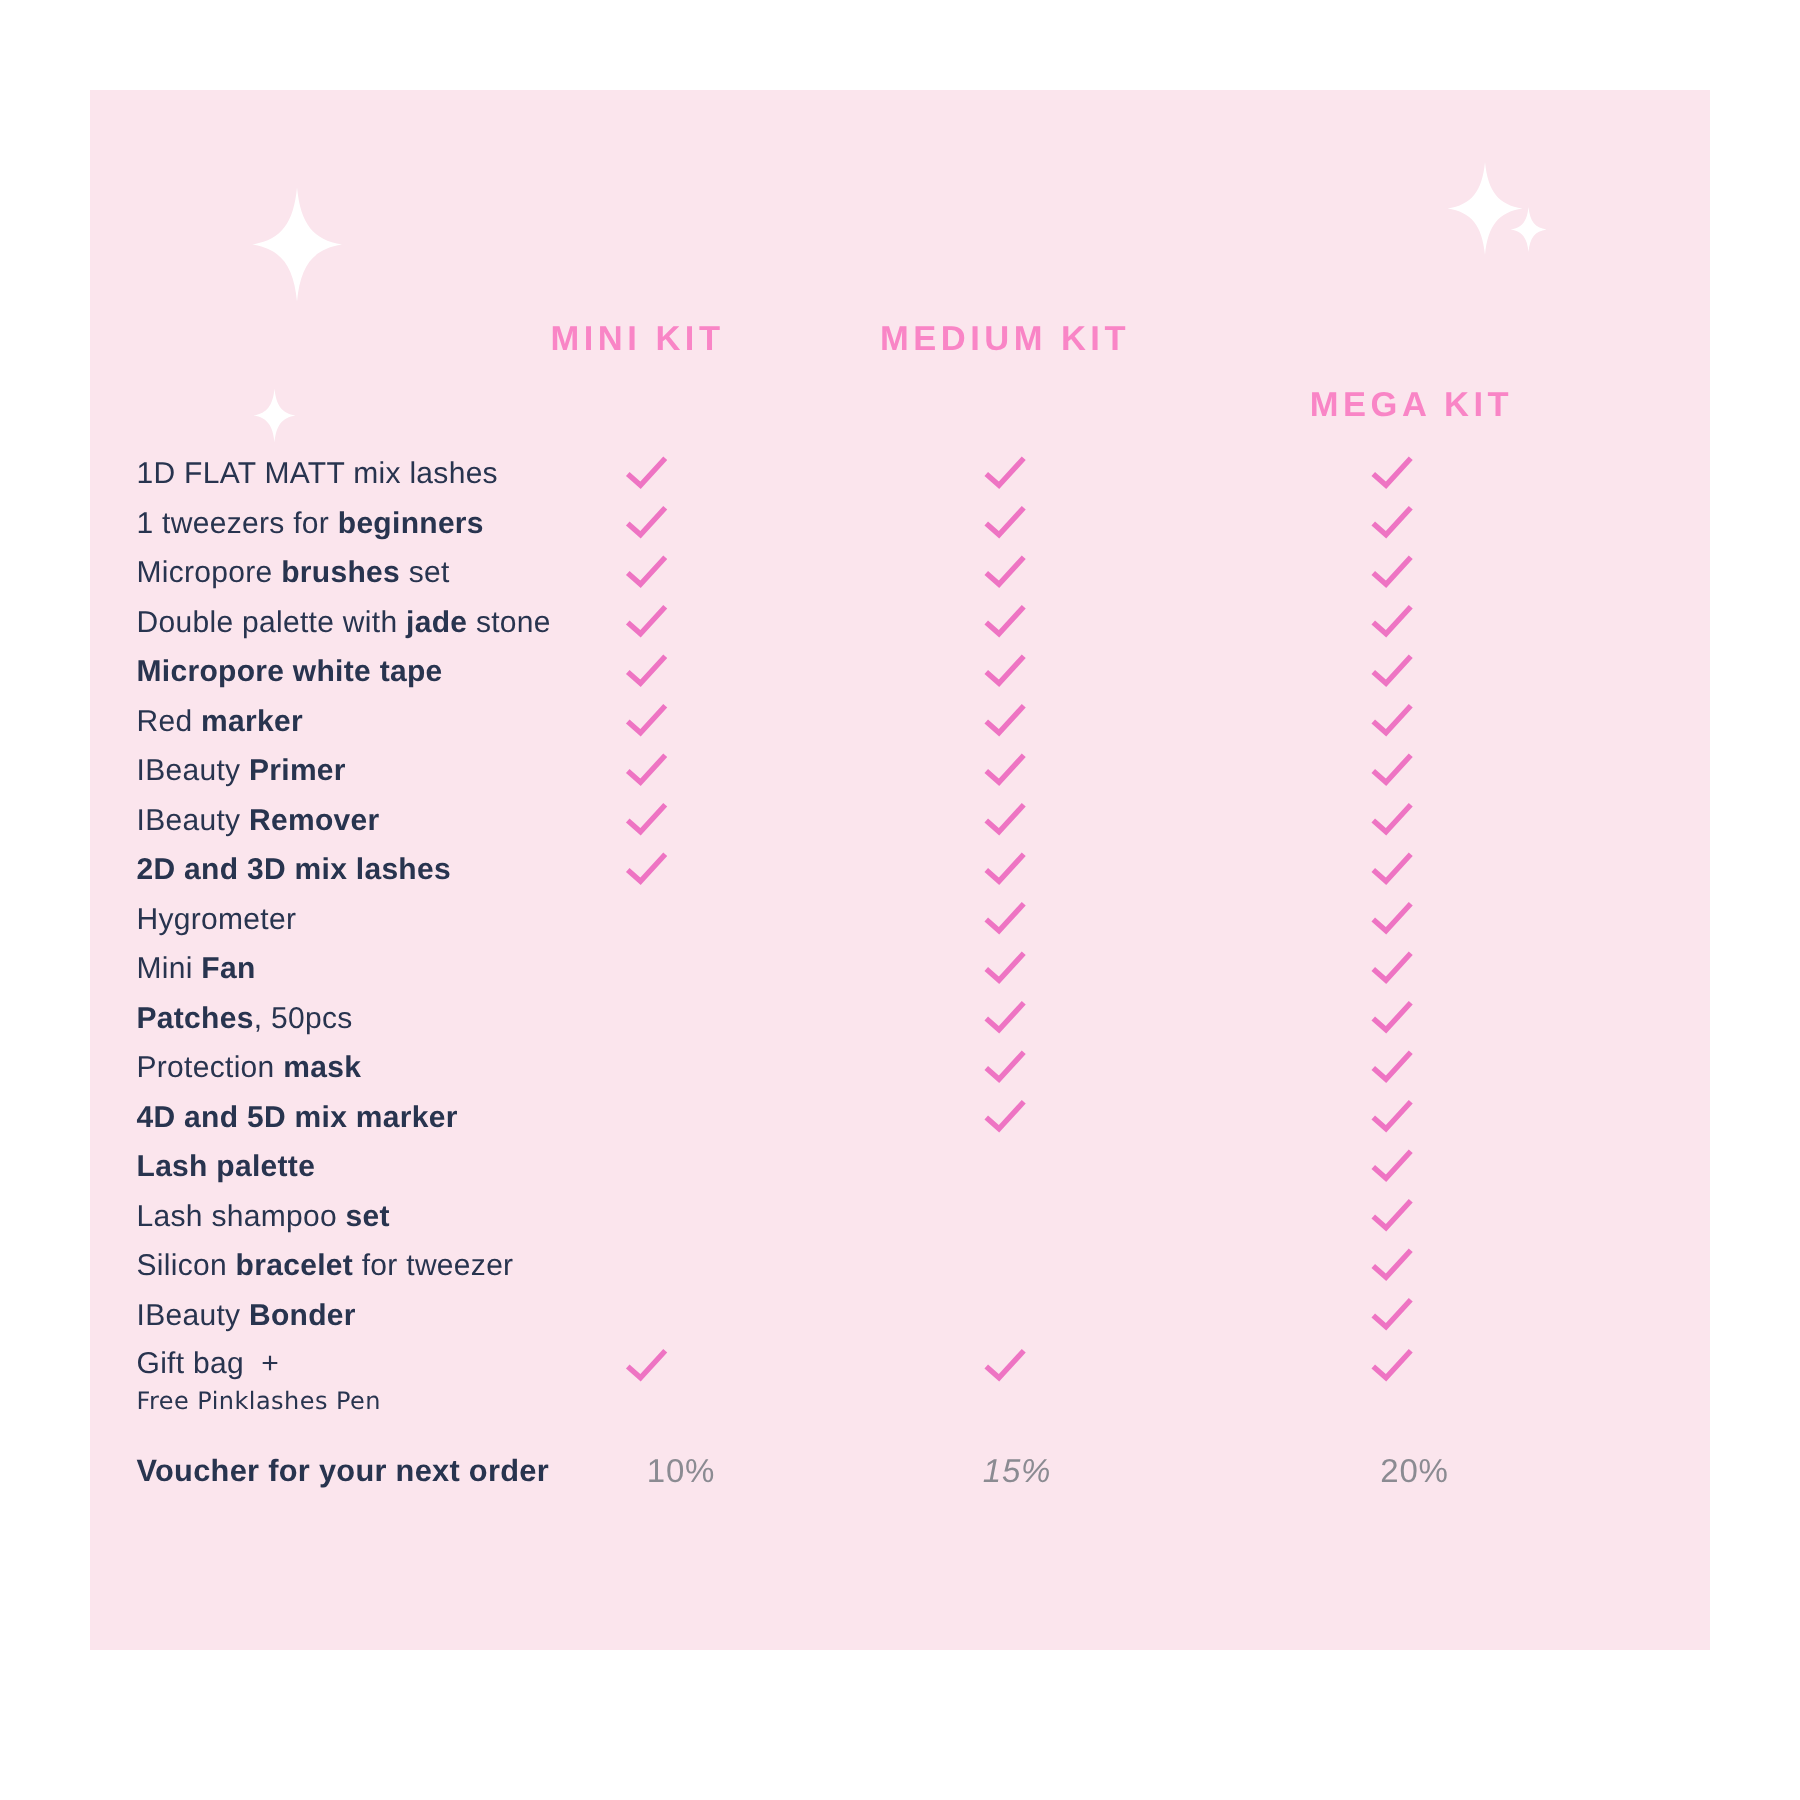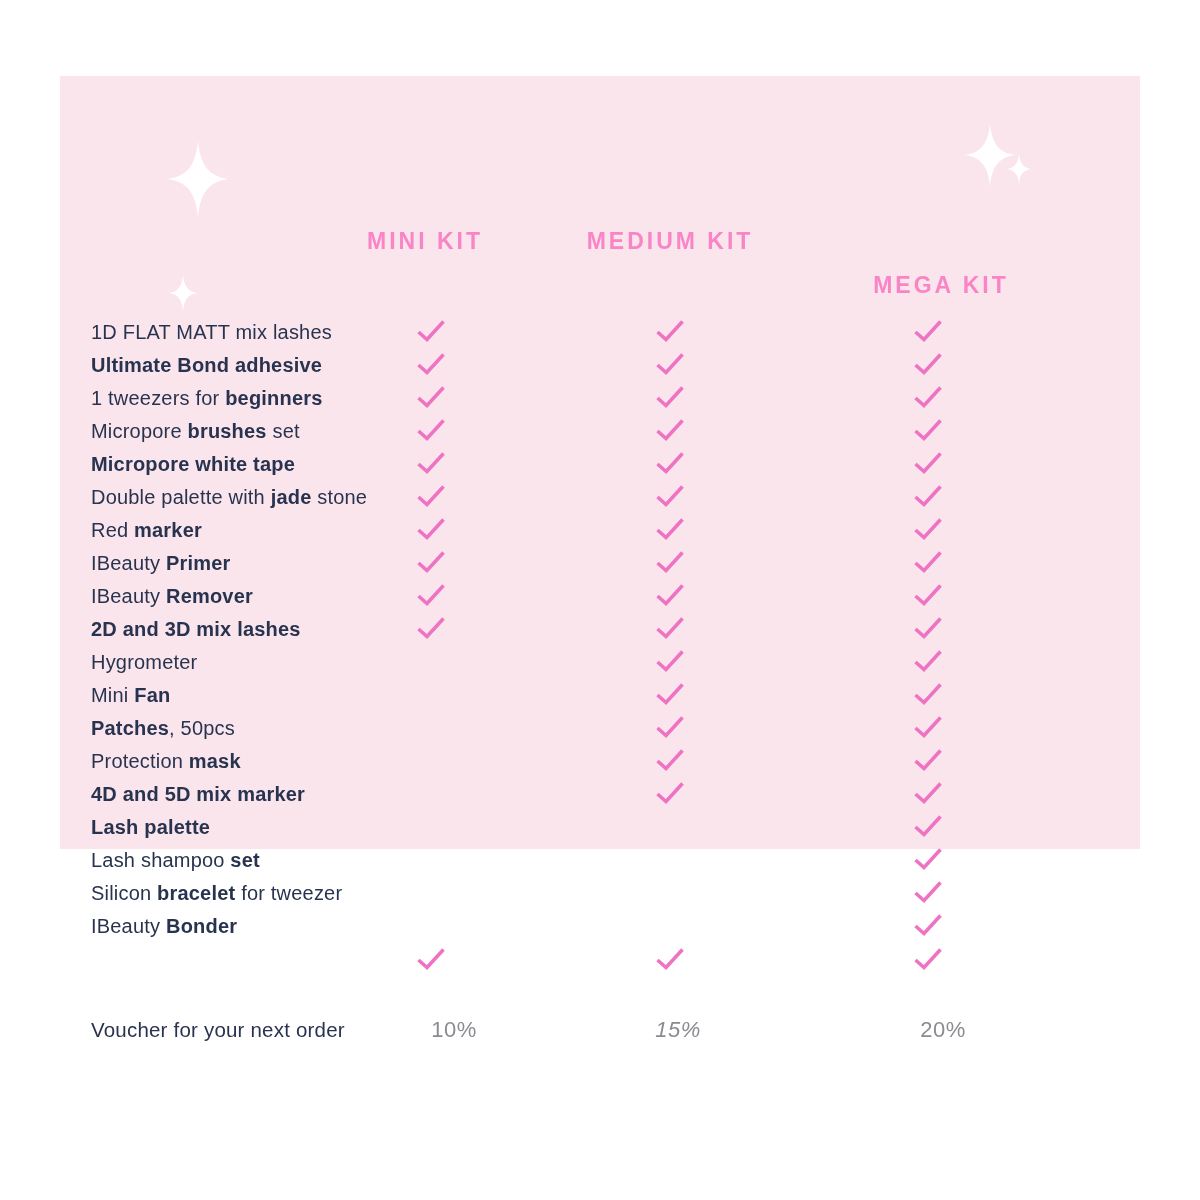--- a/index.html
+++ b/index.html
@@ -12,22 +12,22 @@
   }
   *{margin:0;padding:0;box-sizing:border-box;}
   html,body{width:1200px;height:1200px;}
   body{
     background:var(--page-bg);
     font-family:"Liberation Sans",sans-serif;
     position:relative;
   }
   .card{
     position:absolute;
-    left:60px;top:76px;
-    width:1080px;height:773px;
+    left:60px;top:60px;
+    width:1080px;height:1040px;
     background:var(--card-bg);
   }
   
   .sparkle{position:absolute;color:#ffffff;}
   .sparkle svg{display:block;width:100%;height:100%;}
   .sparkle.left-big{left:108px;top:65px;width:60px;height:76px;}
   .sparkle.left-small{left:109px;top:199px;width:28px;height:36px;}
   .sparkle.right-big{left:905px;top:48px;width:50px;height:62px;}
   .sparkle.right-small{left:947px;top:78px;width:24px;height:30px;}
   
@@ -88,21 +88,21 @@
   
   .voucher-row{
     position:relative;
     margin-top:14px;
     height:34px;
     display:flex;
     align-items:center;
   }
   .voucher-label{
     font-size:20.5px;
-    font-weight:400;
+    font-weight:700;
     color:var(--text-navy);
     letter-spacing:.2px;
     text-align:right;
   }
   .voucher-value{
     position:absolute;
     top:50%;
     transform:translate(-50%,-50%);
     font-size:22px;
     color:var(--muted-gray);
@@ -155,38 +155,20 @@
             <path d="M3 13.5 L11.5 21 L28 3" fill="none" stroke="currentColor" stroke-width="3.6"></path>
           </svg>
         </span>
         <span class="check col2">
           <svg viewBox="0 0 31 25">
             <path d="M3 13.5 L11.5 21 L28 3" fill="none" stroke="currentColor" stroke-width="3.6"></path>
           </svg>
         </span>
       </div>
       <div class="feature-row">
-        <div class="feature-label"><span class="b">Ultimate Bond adhesive</span></div>
-        <span class="check col0">
-          <svg viewBox="0 0 31 25">
-            <path d="M3 13.5 L11.5 21 L28 3" fill="none" stroke="currentColor" stroke-width="3.6"></path>
-          </svg>
-        </span>
-        <span class="check col1">
-          <svg viewBox="0 0 31 25">
-            <path d="M3 13.5 L11.5 21 L28 3" fill="none" stroke="currentColor" stroke-width="3.6"></path>
-          </svg>
-        </span>
-        <span class="check col2">
-          <svg viewBox="0 0 31 25">
-            <path d="M3 13.5 L11.5 21 L28 3" fill="none" stroke="currentColor" stroke-width="3.6"></path>
-          </svg>
-        </span>
-      </div>
-      <div class="feature-row">
         <div class="feature-label"><span>1 tweezers for </span><span class="b">beginners</span></div>
         <span class="check col0">
           <svg viewBox="0 0 31 25">
             <path d="M3 13.5 L11.5 21 L28 3" fill="none" stroke="currentColor" stroke-width="3.6"></path>
           </svg>
         </span>
         <span class="check col1">
           <svg viewBox="0 0 31 25">
             <path d="M3 13.5 L11.5 21 L28 3" fill="none" stroke="currentColor" stroke-width="3.6"></path>
           </svg>
@@ -209,56 +191,56 @@
             <path d="M3 13.5 L11.5 21 L28 3" fill="none" stroke="currentColor" stroke-width="3.6"></path>
           </svg>
         </span>
         <span class="check col2">
           <svg viewBox="0 0 31 25">
             <path d="M3 13.5 L11.5 21 L28 3" fill="none" stroke="currentColor" stroke-width="3.6"></path>
           </svg>
         </span>
       </div>
       <div class="feature-row">
+        <div class="feature-label"><span>Double palette with </span><span class="b">jade</span><span> stone</span></div>
+        <span class="check col0">
+          <svg viewBox="0 0 31 25">
+            <path d="M3 13.5 L11.5 21 L28 3" fill="none" stroke="currentColor" stroke-width="3.6"></path>
+          </svg>
+        </span>
+        <span class="check col1">
+          <svg viewBox="0 0 31 25">
+            <path d="M3 13.5 L11.5 21 L28 3" fill="none" stroke="currentColor" stroke-width="3.6"></path>
+          </svg>
+        </span>
+        <span class="check col2">
+          <svg viewBox="0 0 31 25">
+            <path d="M3 13.5 L11.5 21 L28 3" fill="none" stroke="currentColor" stroke-width="3.6"></path>
+          </svg>
+        </span>
+      </div>
+      <div class="feature-row">
         <div class="feature-label"><span class="b">Micropore white tape</span></div>
         <span class="check col0">
           <svg viewBox="0 0 31 25">
             <path d="M3 13.5 L11.5 21 L28 3" fill="none" stroke="currentColor" stroke-width="3.6"></path>
           </svg>
         </span>
         <span class="check col1">
           <svg viewBox="0 0 31 25">
             <path d="M3 13.5 L11.5 21 L28 3" fill="none" stroke="currentColor" stroke-width="3.6"></path>
           </svg>
         </span>
         <span class="check col2">
           <svg viewBox="0 0 31 25">
             <path d="M3 13.5 L11.5 21 L28 3" fill="none" stroke="currentColor" stroke-width="3.6"></path>
           </svg>
         </span>
       </div>
       <div class="feature-row">
-        <div class="feature-label"><span>Double palette with </span><span class="b">jade</span><span> stone</span></div>
-        <span class="check col0">
-          <svg viewBox="0 0 31 25">
-            <path d="M3 13.5 L11.5 21 L28 3" fill="none" stroke="currentColor" stroke-width="3.6"></path>
-          </svg>
-        </span>
-        <span class="check col1">
-          <svg viewBox="0 0 31 25">
-            <path d="M3 13.5 L11.5 21 L28 3" fill="none" stroke="currentColor" stroke-width="3.6"></path>
-          </svg>
-        </span>
-        <span class="check col2">
-          <svg viewBox="0 0 31 25">
-            <path d="M3 13.5 L11.5 21 L28 3" fill="none" stroke="currentColor" stroke-width="3.6"></path>
-          </svg>
-        </span>
-      </div>
-      <div class="feature-row">
         <div class="feature-label"><span>Red </span><span class="b">marker</span></div>
         <span class="check col0">
           <svg viewBox="0 0 31 25">
             <path d="M3 13.5 L11.5 21 L28 3" fill="none" stroke="currentColor" stroke-width="3.6"></path>
           </svg>
         </span>
         <span class="check col1">
           <svg viewBox="0 0 31 25">
             <path d="M3 13.5 L11.5 21 L28 3" fill="none" stroke="currentColor" stroke-width="3.6"></path>
           </svg>
@@ -414,20 +396,21 @@
       </div>
       <div class="feature-row">
         <div class="feature-label"><span>IBeauty </span><span class="b">Bonder</span></div>
         <span class="check col2">
           <svg viewBox="0 0 31 25">
             <path d="M3 13.5 L11.5 21 L28 3" fill="none" stroke="currentColor" stroke-width="3.6"></path>
           </svg>
         </span>
       </div>
       <div class="feature-row gift-row">
+        <div class="feature-label"><span>Gift bag  +</span><div class="feature-subline">Free Pinklashes Pen</div></div>
         <span class="check col0">
           <svg viewBox="0 0 31 25">
             <path d="M3 13.5 L11.5 21 L28 3" fill="none" stroke="currentColor" stroke-width="3.6"></path>
           </svg>
         </span>
         <span class="check col1">
           <svg viewBox="0 0 31 25">
             <path d="M3 13.5 L11.5 21 L28 3" fill="none" stroke="currentColor" stroke-width="3.6"></path>
           </svg>
         </span>

